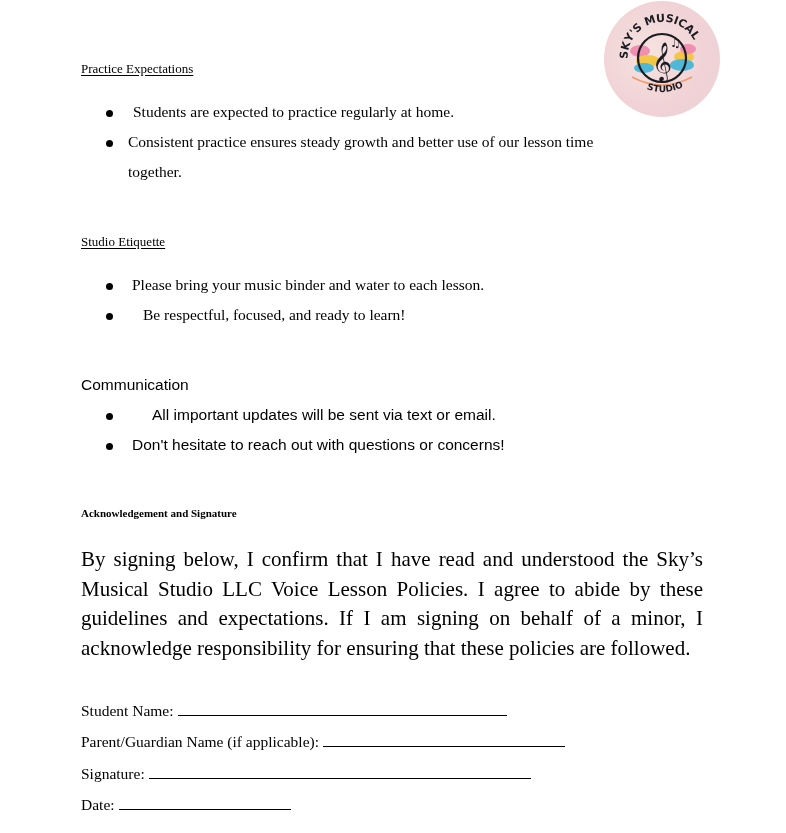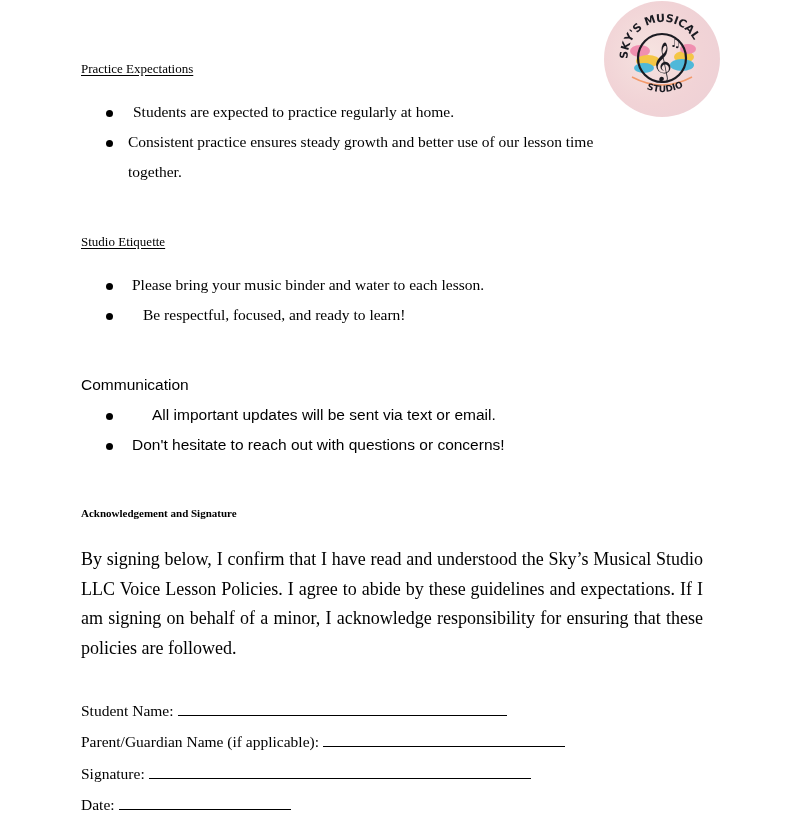--- a/index.html
+++ b/index.html
@@ -67,21 +67,21 @@
       left: 81px;
       top: 507px;
       font-weight: bold;
       font-size: 11px;
     }
     .paragraph {
       position: absolute;
       left: 81px;
       top: 545px;
       width: 622px;
-      font-size: 18px;
+      font-size: 21px;
       line-height: 29.7px;
       text-align: justify;
     }
     .field-line {
       position: absolute;
       left: 81px;
       font-size: 15.5px;
       white-space: nowrap;
     }
     .blank {

